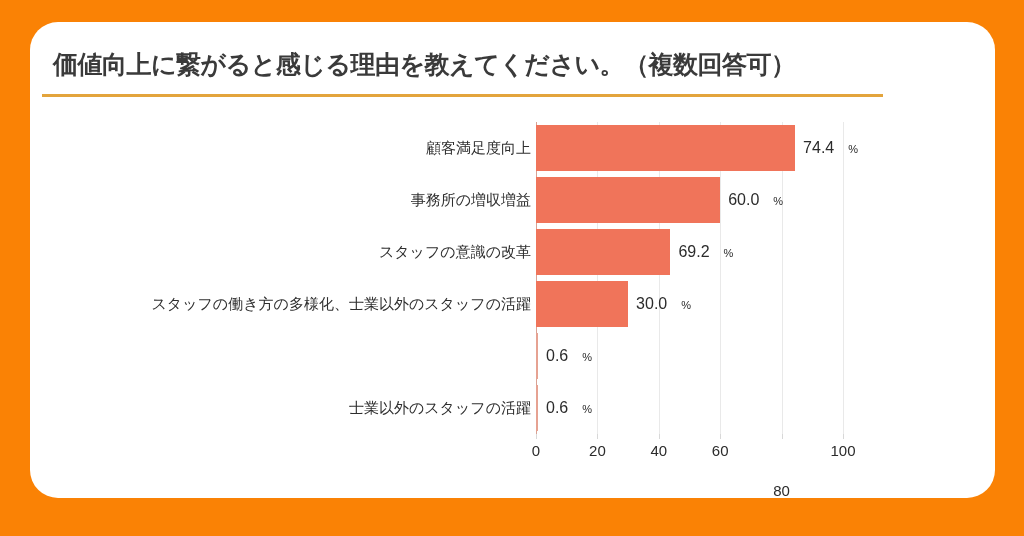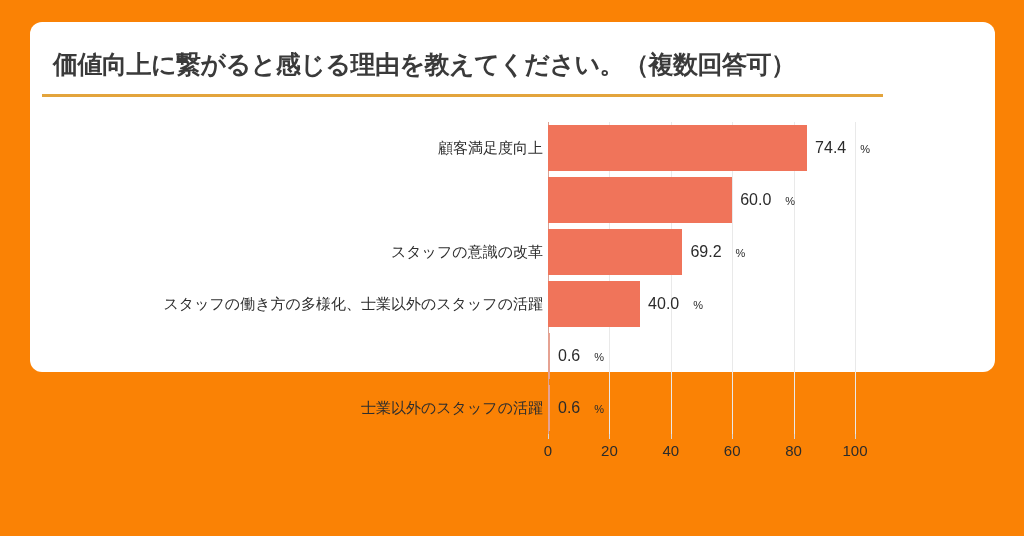--- a/index.html
+++ b/index.html
@@ -13,23 +13,23 @@
     font-family: "Liberation Sans", sans-serif;
     overflow: hidden;
     position: relative;
   }
 
   #card {
     position: absolute;
     left: 30px;
     top: 22px;
     width: 965px;
-    height: 350px;
+    height: 476px;
     background: #FFFFFF;
-    border-radius: 12px;
+    border-radius: 28px;
     box-sizing: border-box;
   }
 
   #title {
     position: absolute;
     left: 23px;
     top: 26px;
     width: 900px;
     font-size: 25px;
     font-weight: bold;
@@ -44,21 +44,21 @@
     left: 12px;
     top: 72px;
     width: 841px;
     height: 3px;
     background: #E3A43C;
   }
 
   
   #chart {
     position: absolute;
-    left: 12px;
+    left: 0px;
     top: 100px;
     width: 965px;
     height: 370px;
   }
 
   .row {
     position: absolute;
     left: 0;
     width: 965px;
     height: 52px;
@@ -181,38 +181,39 @@
 
     <div id="rows">
         <div class="row" style="top: 0px;">
           <div class="cat-label">顧客満足度向上</div>
           <div class="bar-track">
             <div class="bar" style="width: 259.108px;"></div>
           </div>
           <div class="val-wrap" style="left: 773.108px;"><span class="val">74.4</span><span class="unit">%</span></div>
         </div>
         <div class="row" style="top: 52px;">
+          <div class="cat-label">事務所の増収増益</div>
           <div class="bar-track">
             <div class="bar" style="width: 184.2px;"></div>
           </div>
           <div class="val-wrap" style="left: 698.2px;"><span class="val">60.0</span><span class="unit">%</span></div>
         </div>
         <div class="row" style="top: 104px;">
           <div class="cat-label">スタッフの意識の改革</div>
           <div class="bar-track">
             <div class="bar" style="width: 134.466px;"></div>
           </div>
           <div class="val-wrap" style="left: 648.466px;"><span class="val">69.2</span><span class="unit">%</span></div>
         </div>
         <div class="row" style="top: 156px;">
           <div class="cat-label">スタッフの働き方の多様化、士業以外のスタッフの活躍</div>
           <div class="bar-track">
             <div class="bar" style="width: 92.1px;"></div>
           </div>
-          <div class="val-wrap" style="left: 606.1px;"><span class="val">40.0</span><span class="unit">%</span></div>
+          <div class="val-wrap" style="left: 606.1px;"><span class="val">30.0</span><span class="unit">%</span></div>
         </div>
         <div class="row" style="top: 208px;">
           <div class="bar-track">
             <div class="bar sliver" style="width: 2px;"></div>
           </div>
           <div class="val-wrap" style="left: 516px;"><span class="val">0.6</span><span class="unit">%</span></div>
         </div>
         <div class="row" style="top: 260px;">
           <div class="cat-label">士業以外のスタッフの活躍</div>
           <div class="bar-track">
@@ -225,19 +226,19 @@
     <div id="axis">
         <div class="tick-mark" style="left: 0px;"></div>
         <div class="tick-label" style="left: 0px;">0</div>
         <div class="tick-mark" style="left: 61.4px;"></div>
         <div class="tick-label" style="left: 61.4px;">20</div>
         <div class="tick-mark" style="left: 122.8px;"></div>
         <div class="tick-label" style="left: 122.8px;">40</div>
         <div class="tick-mark" style="left: 184.2px;"></div>
         <div class="tick-label" style="left: 184.2px;">60</div>
         <div class="tick-mark" style="left: 245.6px;"></div>
-        <div class="tick-label" style="left: 245.6px;">80</div>
+        <div class="tick-label" style="left: 245.6px; margin-top: 40px;">80</div>
         <div class="tick-mark" style="left: 307px;"></div>
         <div class="tick-label" style="left: 307px;">100</div>
       </div>
 
   </div>
 </div>
 
 </body></html>

